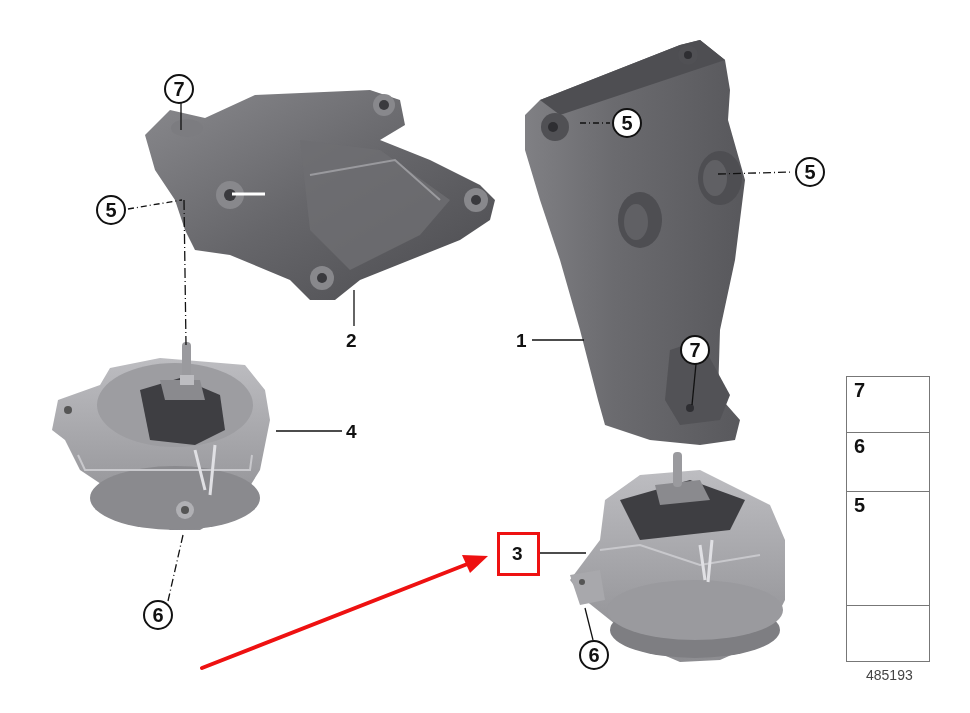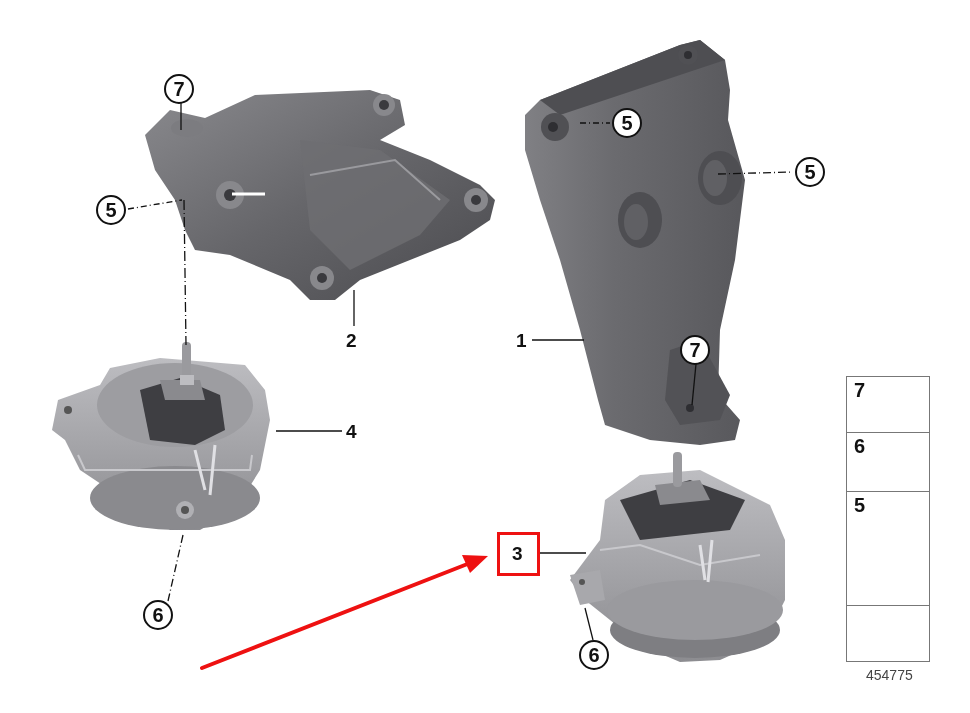--- a/index.html
+++ b/index.html
@@ -182,14 +182,14 @@
       <span class="legend-num">7</span>
     </div>
     <div class="legend-cell" style="top:56px;height:59px">
       <span class="legend-num">6</span>
     </div>
     <div class="legend-cell" style="top:115px;height:114px">
       <span class="legend-num">5</span>
     </div>
     <div class="legend-cell" style="top:229px;height:55px;border-bottom:none"></div>
   </div>
-  <div class="ref-num">454775</div>
+  <div class="ref-num">485193</div>
 </div>
 
 </body></html>

